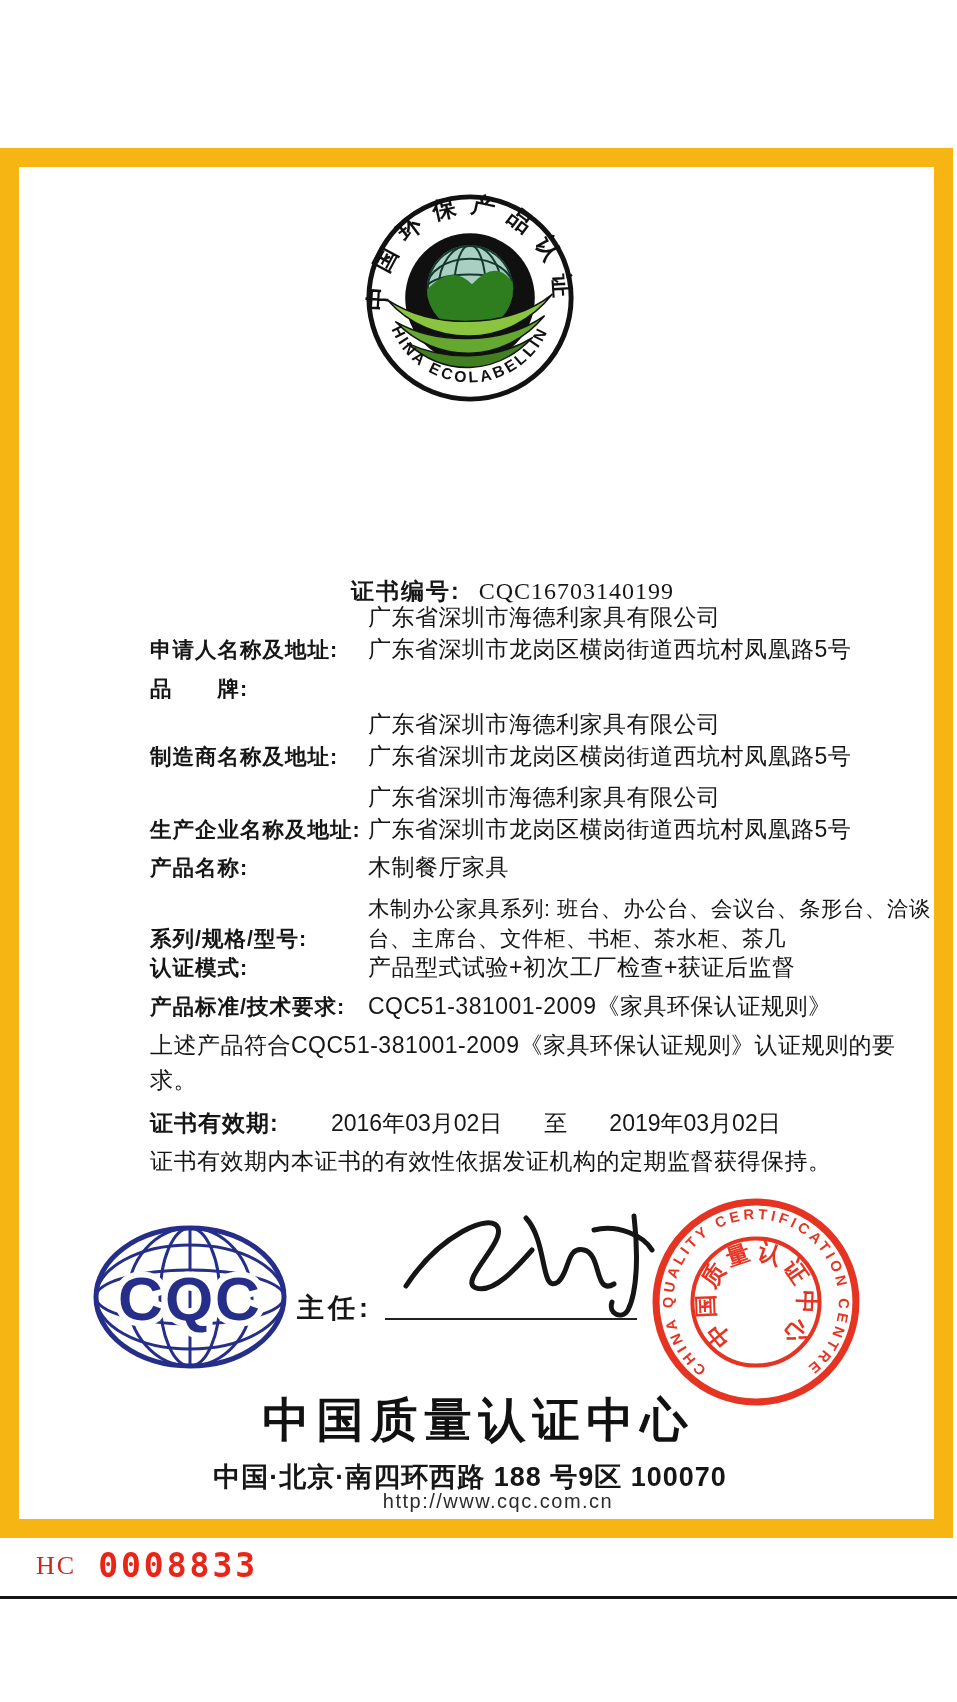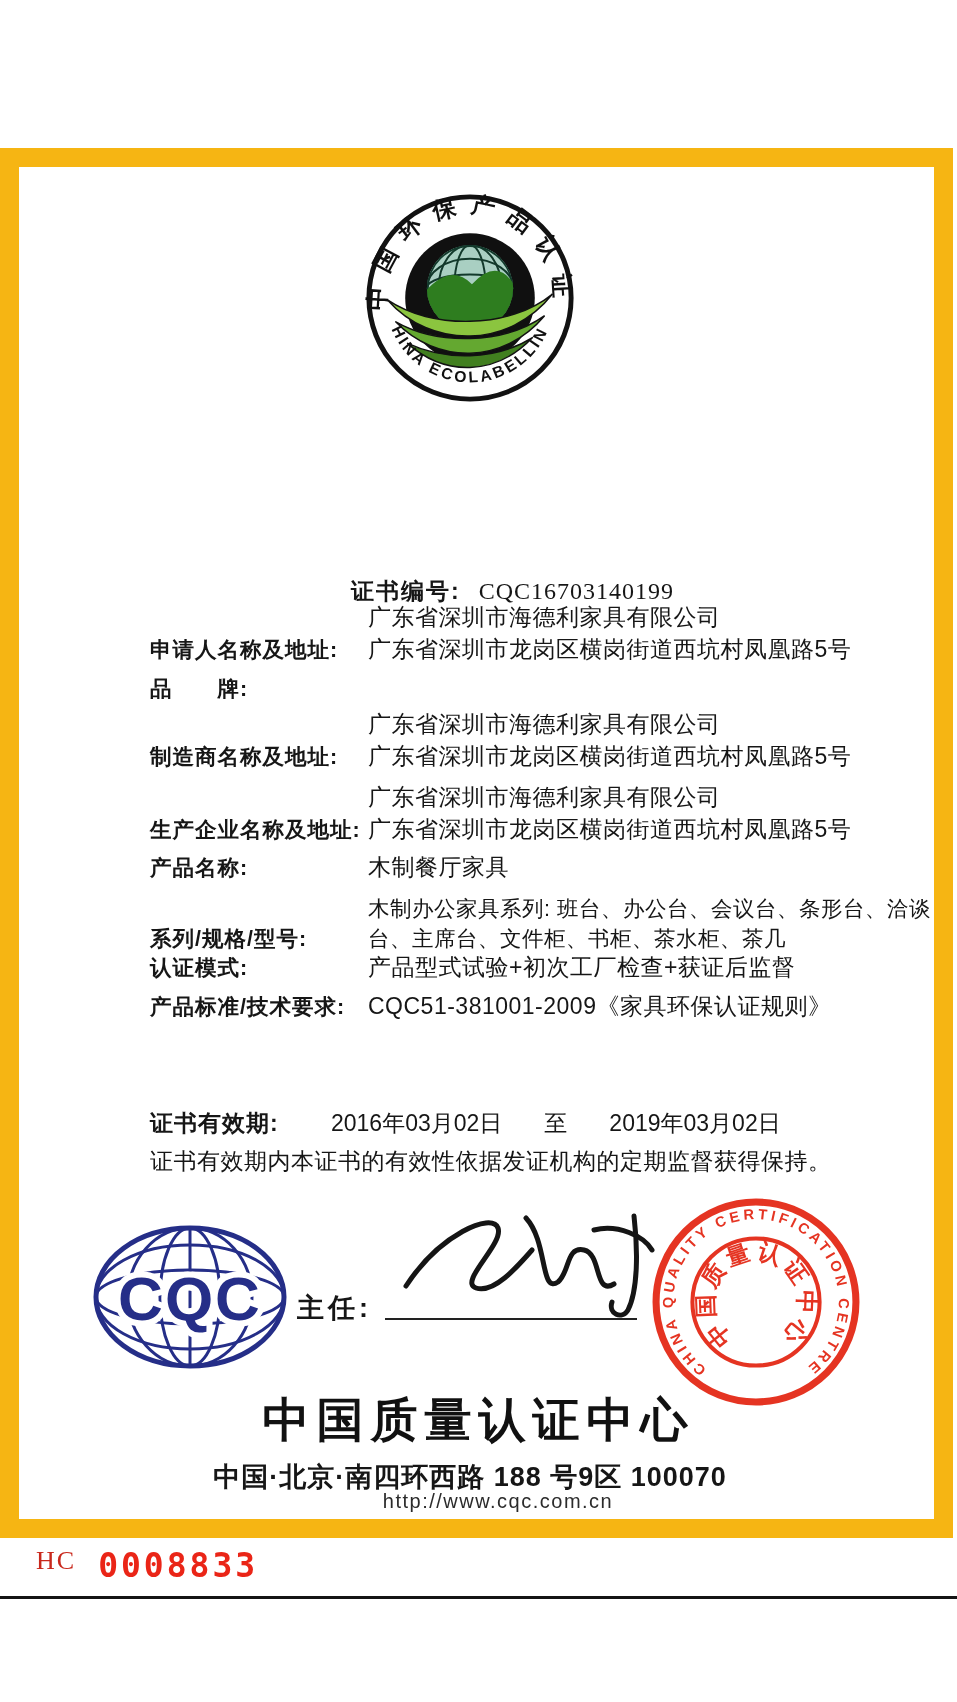--- a/index.html
+++ b/index.html
@@ -29,21 +29,21 @@
   .director{position:absolute;left:297px;top:1290px;font-size:27px;font-weight:bold;letter-spacing:4px;}
   .sigline{position:absolute;left:385px;top:1318px;width:252px;border-top:2px solid #222;}
   .signature{position:absolute;left:398px;top:1206px;}
   .stamp{position:absolute;left:650px;top:1196px;}
   .issuer{position:absolute;left:0;top:1389px;width:957px;text-align:center;
           font-size:47px;font-weight:bold;letter-spacing:7px;color:#111;white-space:nowrap;}
   .address{position:absolute;left:0;top:1459px;width:940px;text-align:center;
            font-size:27px;font-weight:bold;letter-spacing:1px;}
   .website{position:absolute;left:0;top:1490px;width:940px;text-align:center;
            font-size:20px;letter-spacing:1.5px;color:#2b2b2b;padding-left:28px;}
-  .serial{position:absolute;left:36px;top:1546px;display:flex;align-items:flex-start;}
+  .serial{position:absolute;left:36px;top:1546px;display:flex;align-items:center;}
   .serial .pre{font-family:"Liberation Serif",serif;font-size:26px;color:#c9281c;letter-spacing:2px;}
   .serial .num{margin-left:22px;font-family:"DejaVu Sans Mono",monospace;font-size:33px;
                font-weight:bold;color:#EA2517;letter-spacing:3px;}
   .scanline{position:absolute;left:0;top:1596px;width:957px;height:3px;background:#141414;}
 </style>
 </head>
 <body>
 
 <div class="page">
 
@@ -132,20 +132,21 @@
       <div>产品型式试验+初次工厂检查+获证后监督</div>
     </div>
   </div>
   <div class="row r8">
     <span class="lbl">产品标准/技术要求:</span>
     <div class="vals">
       <div>CQC51-381001-2009《家具环保认证规则》</div>
     </div>
   </div>
 
+  <div class="para p-compliance">上述产品符合CQC51-381001-2009《家具环保认证规则》认证规则的要求。</div>
 
   <div class="validrow">
     <span class="lbl">证书有效期:</span>
     <span>2016年03月02日</span>
     <span class="to">至</span>
     <span>2019年03月02日</span>
   </div>
 
   <div class="para p-validnote">证书有效期内本证书的有效性依据发证机构的定期监督获得保持。</div>
 

